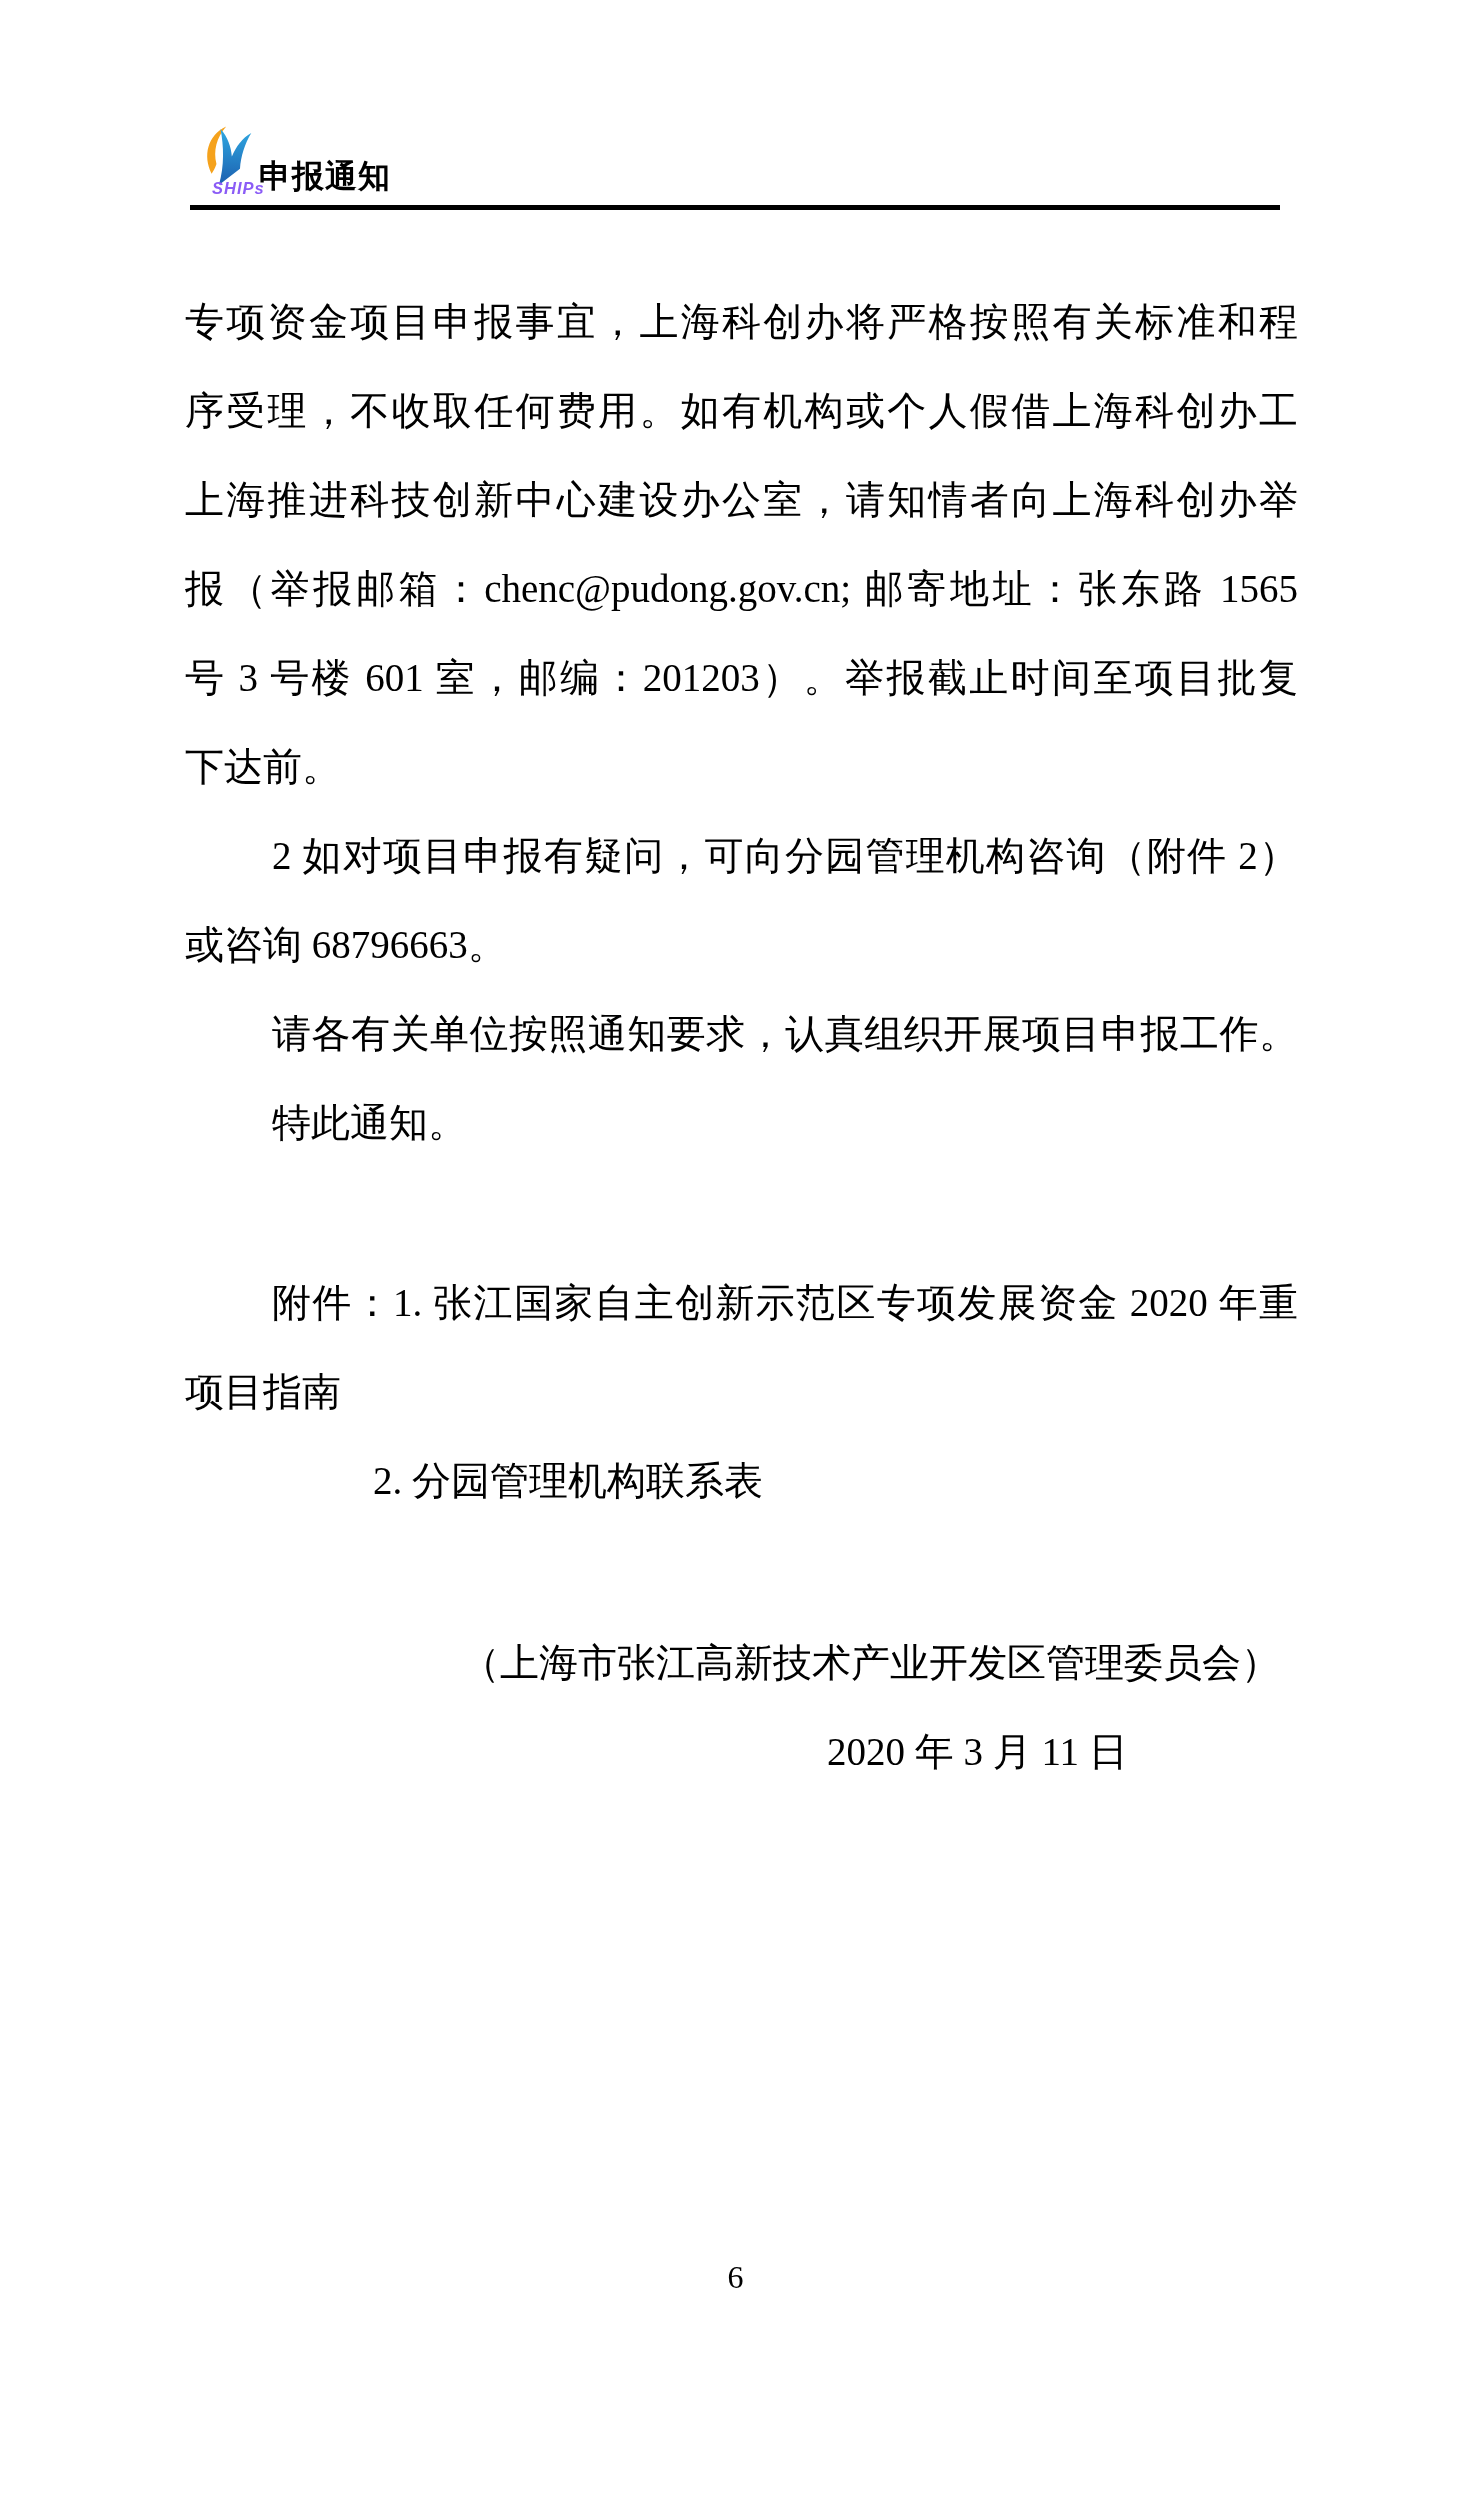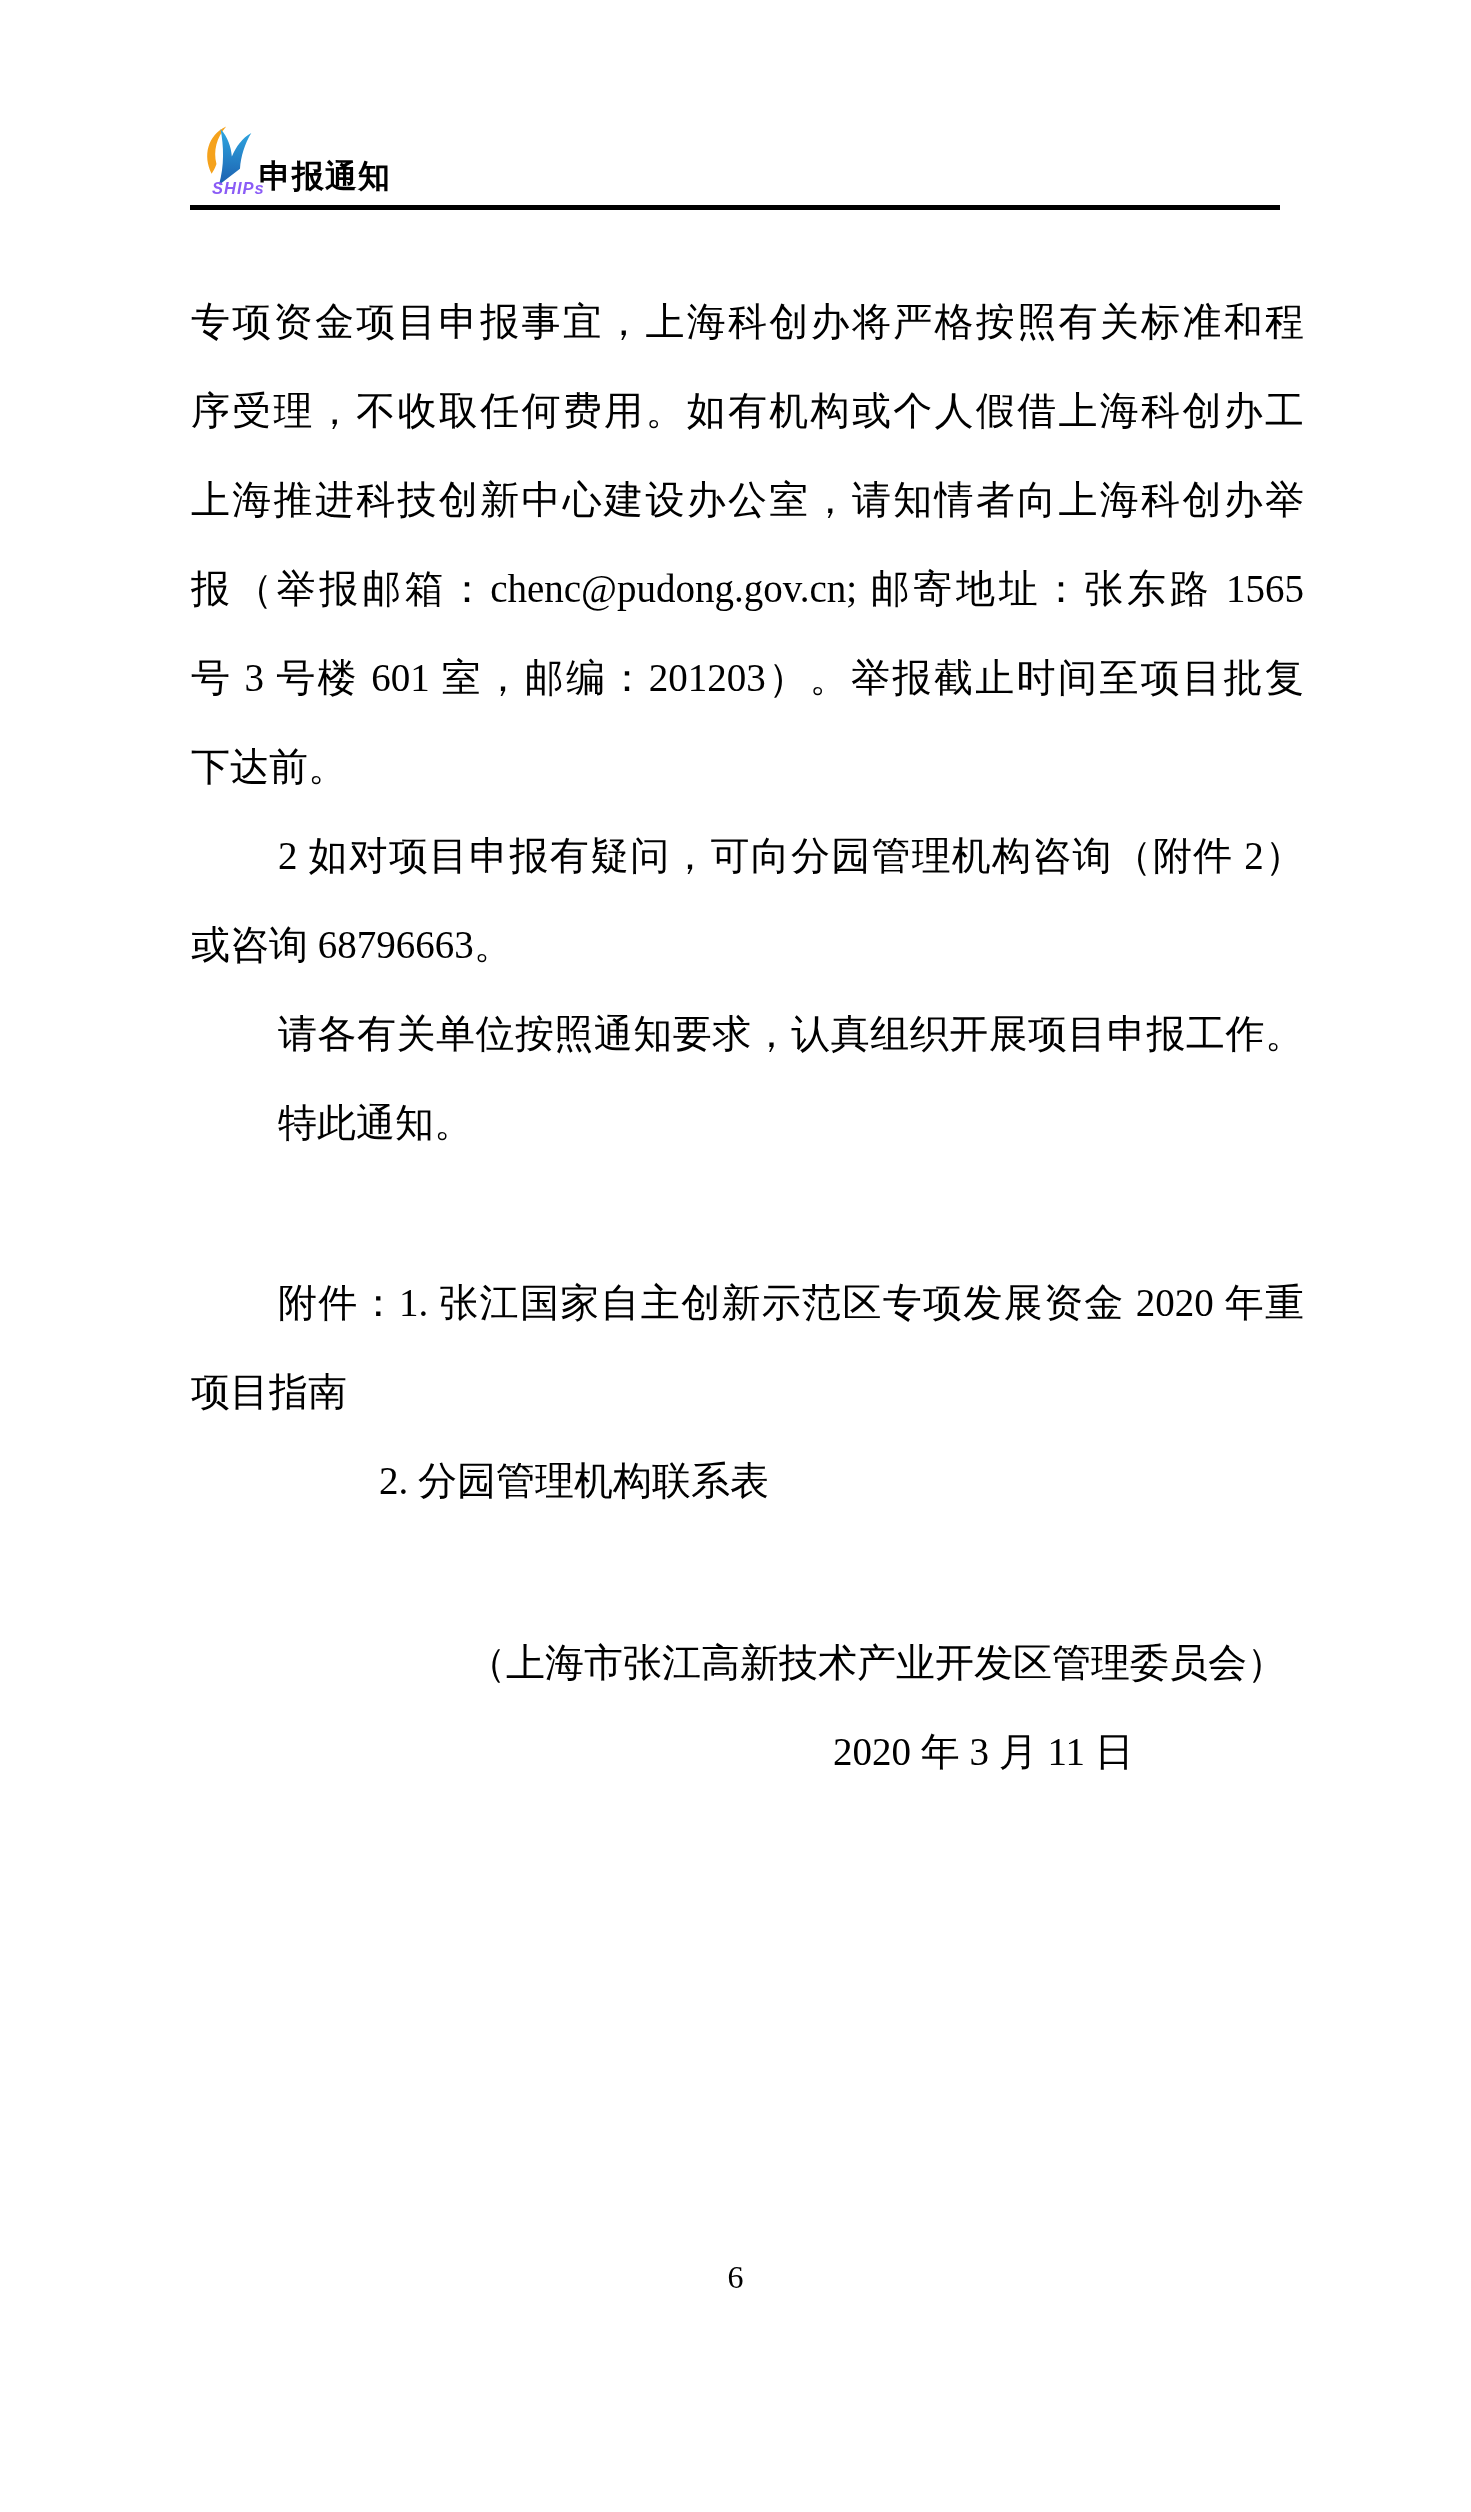--- a/index.html
+++ b/index.html
@@ -51,21 +51,21 @@
     left: 190px;
     top: 205px;
     width: 1090px;
     height: 4.9px;
     background: #000000;
   }
 
   
   .doc-body {
     position: absolute;
-    left: 191px;
+    left: 185px;
     top: 277px;
     width: 1113px;
   }
   .doc-line {
     height: 89px;
     line-height: 89px;
     font-size: 39px;
     overflow: hidden;
     white-space: nowrap;
   }

